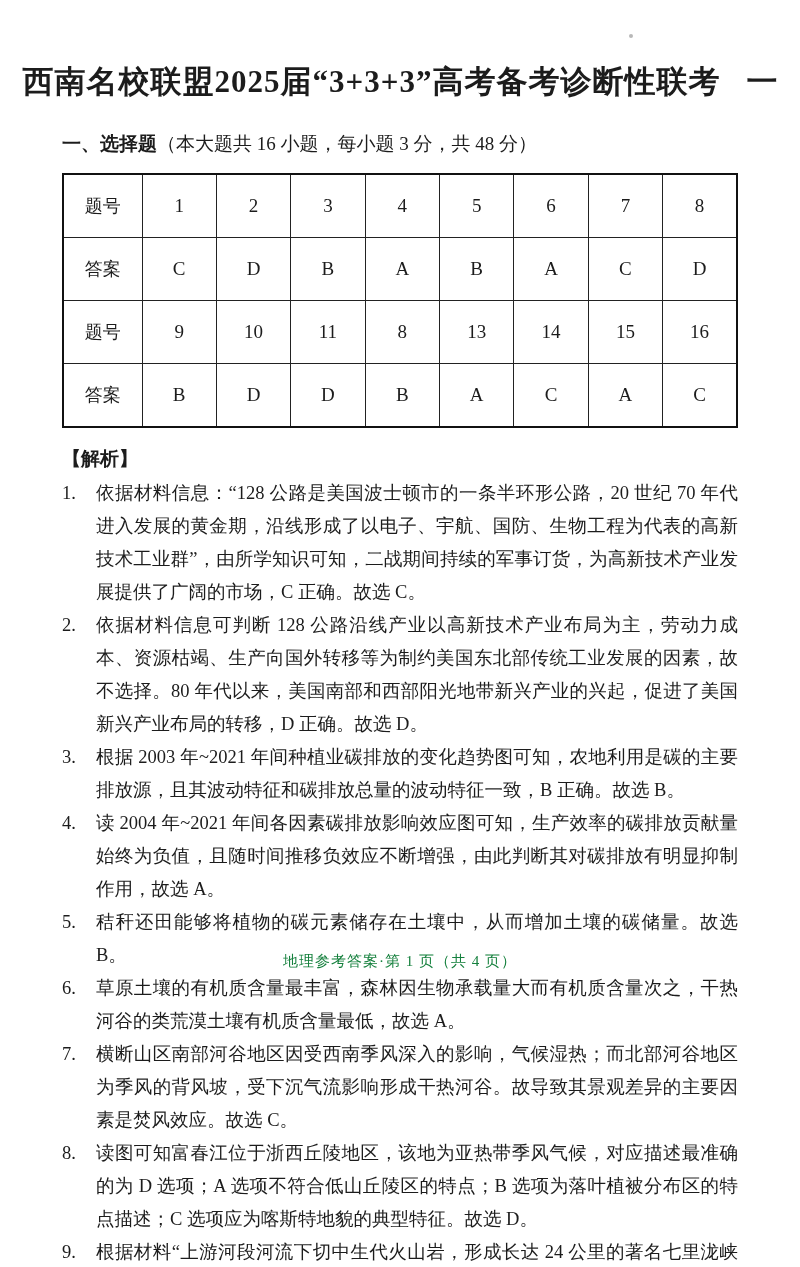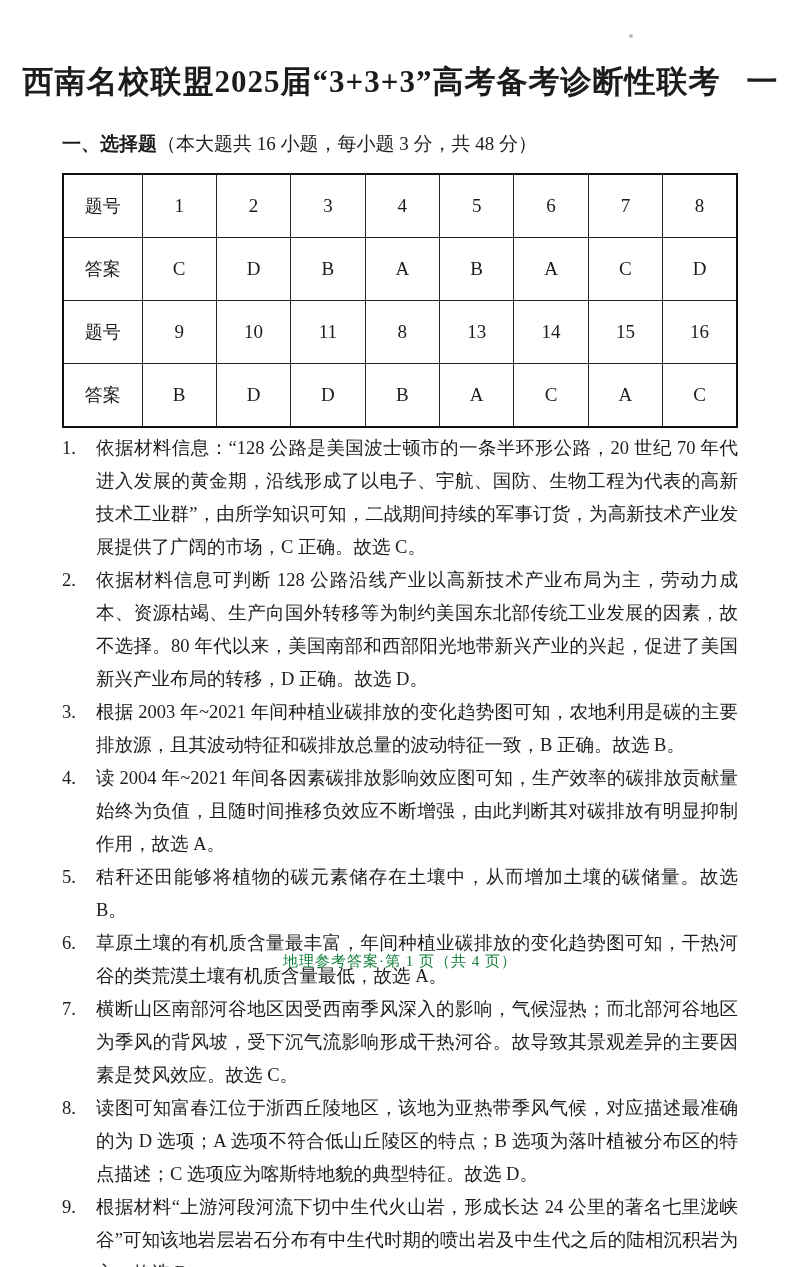--- a/index.html
+++ b/index.html
@@ -183,20 +183,21 @@
         <td>D</td>
         <td>B</td>
         <td>A</td>
         <td>C</td>
         <td>A</td>
         <td>C</td>
       </tr>
     </tbody>
   </table>
 
+  <div class="analysis-heading">【解析】</div>
 
   <div class="analysis-items">
     <div class="analysis-item">
       <span class="item-num">1.</span>
       <span class="item-txt">依据材料信息：“128 公路是美国波士顿市的一条半环形公路，20 世纪 70 年代进入发展的黄金期，沿线形成了以电子、宇航、国防、生物工程为代表的高新技术工业群”，由所学知识可知，二战期间持续的军事订货，为高新技术产业发展提供了广阔的市场，C 正确。故选 C。</span>
     </div>
     <div class="analysis-item">
       <span class="item-num">2.</span>
       <span class="item-txt">依据材料信息可判断 128 公路沿线产业以高新技术产业布局为主，劳动力成本、资源枯竭、生产向国外转移等为制约美国东北部传统工业发展的因素，故不选择。80 年代以来，美国南部和西部阳光地带新兴产业的兴起，促进了美国新兴产业布局的转移，D 正确。故选 D。</span>
     </div>
@@ -207,21 +208,21 @@
     <div class="analysis-item">
       <span class="item-num">4.</span>
       <span class="item-txt">读 2004 年~2021 年间各因素碳排放影响效应图可知，生产效率的碳排放贡献量始终为负值，且随时间推移负效应不断增强，由此判断其对碳排放有明显抑制作用，故选 A。</span>
     </div>
     <div class="analysis-item">
       <span class="item-num">5.</span>
       <span class="item-txt">秸秆还田能够将植物的碳元素储存在土壤中，从而增加土壤的碳储量。故选 B。</span>
     </div>
     <div class="analysis-item">
       <span class="item-num">6.</span>
-      <span class="item-txt">草原土壤的有机质含量最丰富，年间种植业碳排放的变化趋势图可知，干热河谷的类荒漠土壤有机质含量最低，故选 A。</span>
+      <span class="item-txt">草原土壤的有机质含量最丰富，森林因生物承载量大而有机质含量次之，干热河谷的类荒漠土壤有机质含量最低，故选 A。</span>
     </div>
     <div class="analysis-item">
       <span class="item-num">7.</span>
       <span class="item-txt">横断山区南部河谷地区因受西南季风深入的影响，气候湿热；而北部河谷地区为季风的背风坡，受下沉气流影响形成干热河谷。故导致其景观差异的主要因素是焚风效应。故选 C。</span>
     </div>
     <div class="analysis-item">
       <span class="item-num">8.</span>
       <span class="item-txt">读图可知富春江位于浙西丘陵地区，该地为亚热带季风气候，对应描述最准确的为 D 选项；A 选项不符合低山丘陵区的特点；B 选项为落叶植被分布区的特点描述；C 选项应为喀斯特地貌的典型特征。故选 D。</span>
     </div>
     <div class="analysis-item">

